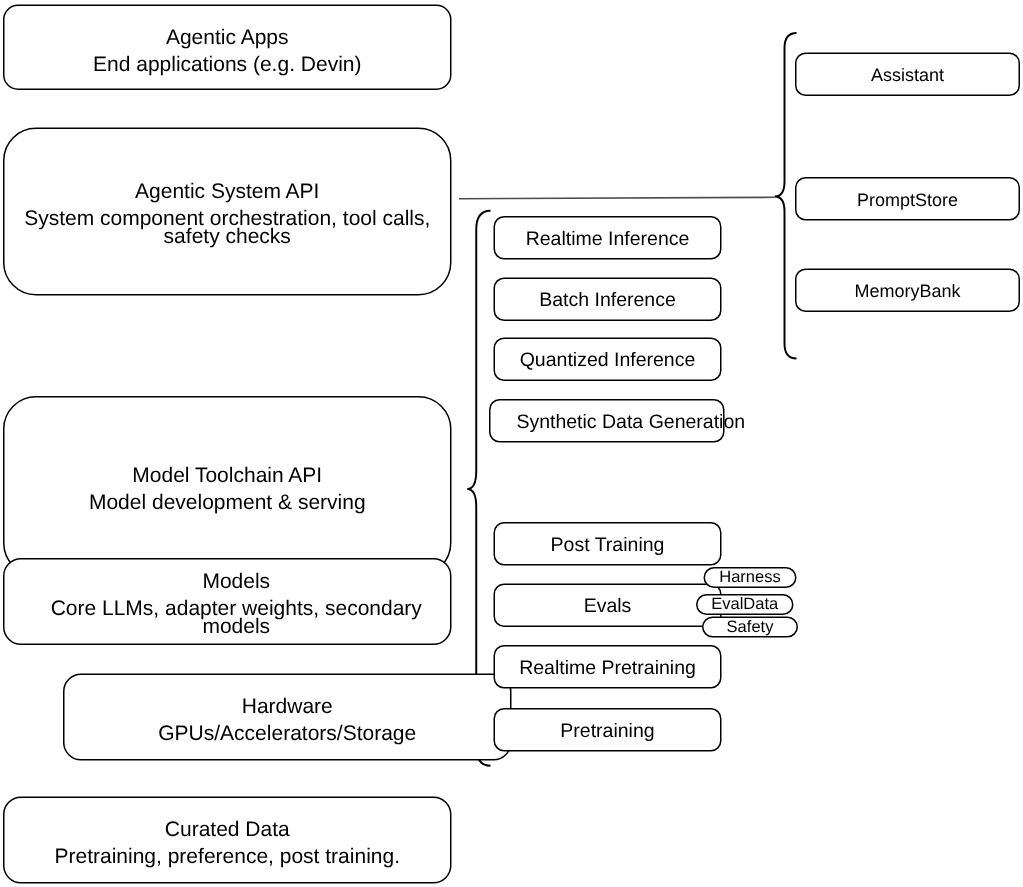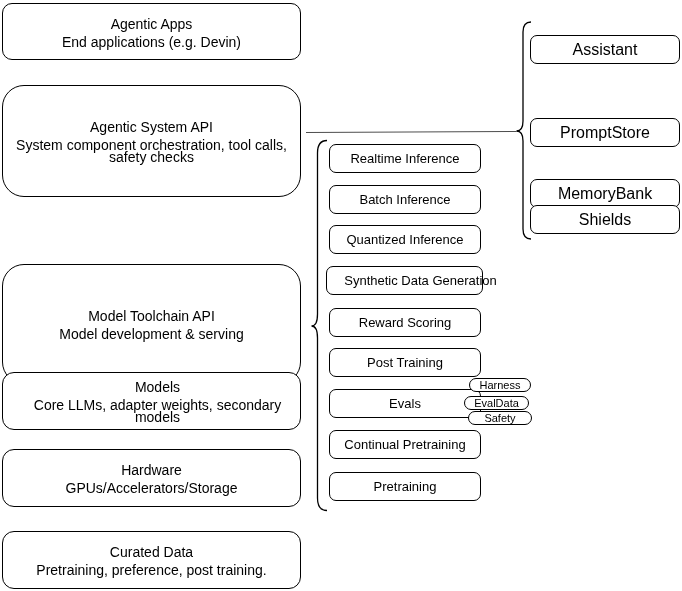--- a/index.html
+++ b/index.html
@@ -32,21 +32,21 @@
   .lbox { left: 2px; width: 299px; }
   .lbox .title { font-size: 14px; line-height: 16px; }
   .lbox .subtitle { font-size: 14px; line-height: 12px; margin-top: 4px; }
   .mbox {
     left: 329px; width: 152px; height: 29px;
     border-radius: 7px; font-size: 13px; white-space: nowrap;
   }
   .mbox.wide { left: 326px; width: 157px; padding-left: 32px; }
   .rbox {
     left: 530px; width: 150px; height: 29px;
-    border-radius: 7px; font-size: 16px; white-space: nowrap; justify-content: center;
+    border-radius: 7px; font-size: 12px; white-space: nowrap; justify-content: center;
   }
   .pill {
     position: absolute;
     box-sizing: border-box;
     border: 1.2px solid #000000;
     border-radius: 7px;
     background: #ffffff;
     font-size: 11px;
     line-height: 11px;
     display: flex;
@@ -80,21 +80,21 @@
   <div class="box lbox" style="top:224px;height:120px;border-radius:22px;margin-top:40px;">
     <div class="title">Model Toolchain API</div>
     <div class="subtitle">Model development &amp; serving</div>
   </div>
 
   <div class="box lbox" style="top:372px;height:58px;border-radius:12px;padding-left:12px;">
     <div class="title">Models</div>
     <div class="subtitle">Core LLMs, adapter weights, secondary models</div>
   </div>
 
-  <div class="box lbox" style="top:449px;height:58px;border-radius:12px;">
+  <div class="box lbox" style="top:449px;height:58px;border-radius:12px;margin-left:40px;">
     <div class="title">Hardware</div>
     <div class="subtitle">GPUs/Accelerators/Storage</div>
   </div>
 
   <div class="box lbox" style="top:531px;height:58px;border-radius:12px;">
     <div class="title">Curated Data</div>
     <div class="subtitle">Pretraining, preference, post training.</div>
   </div>
 
   <div class="box mbox" style="top:144px;">
@@ -102,31 +102,28 @@
   </div>
   <div class="box mbox" style="top:185px;">
     <span>Batch Inference</span>
   </div>
   <div class="box mbox" style="top:225px;">
     <span>Quantized Inference</span>
   </div>
   <div class="box mbox wide" style="top:266px;">
     <span>Synthetic Data Generation</span>
   </div>
-  <div class="box mbox" style="top:308px;">
-    <span>Reward Scoring</span>
-  </div>
   <div class="box mbox" style="top:348px;">
     <span>Post Training</span>
   </div>
   <div class="box mbox" style="top:389px;">
     <span>Evals</span>
   </div>
   <div class="box mbox" style="top:430px;">
-    <span>Continual Pretraining</span>
+    <span>Realtime Pretraining</span>
   </div>
   <div class="box mbox" style="top:472px;">
     <span>Pretraining</span>
   </div>
 
   <div class="pill" style="left:469px;top:378px;width:62px;height:14px;">
     <span>Harness</span>
   </div>
   <div class="pill" style="left:464px;top:396px;width:65px;height:14px;">
     <span>EvalData</span>
@@ -137,17 +134,14 @@
 
   <div class="box rbox" style="top:35px;">
     <span>Assistant</span>
   </div>
   <div class="box rbox" style="top:118px;">
     <span>PromptStore</span>
   </div>
   <div class="box rbox" style="top:161px;margin-top:18px;">
     <span>MemoryBank</span>
   </div>
-  <div class="box rbox" style="top:205px;">
-    <span>Shields</span>
-  </div>
 
 </div>
 
 </body></html>

